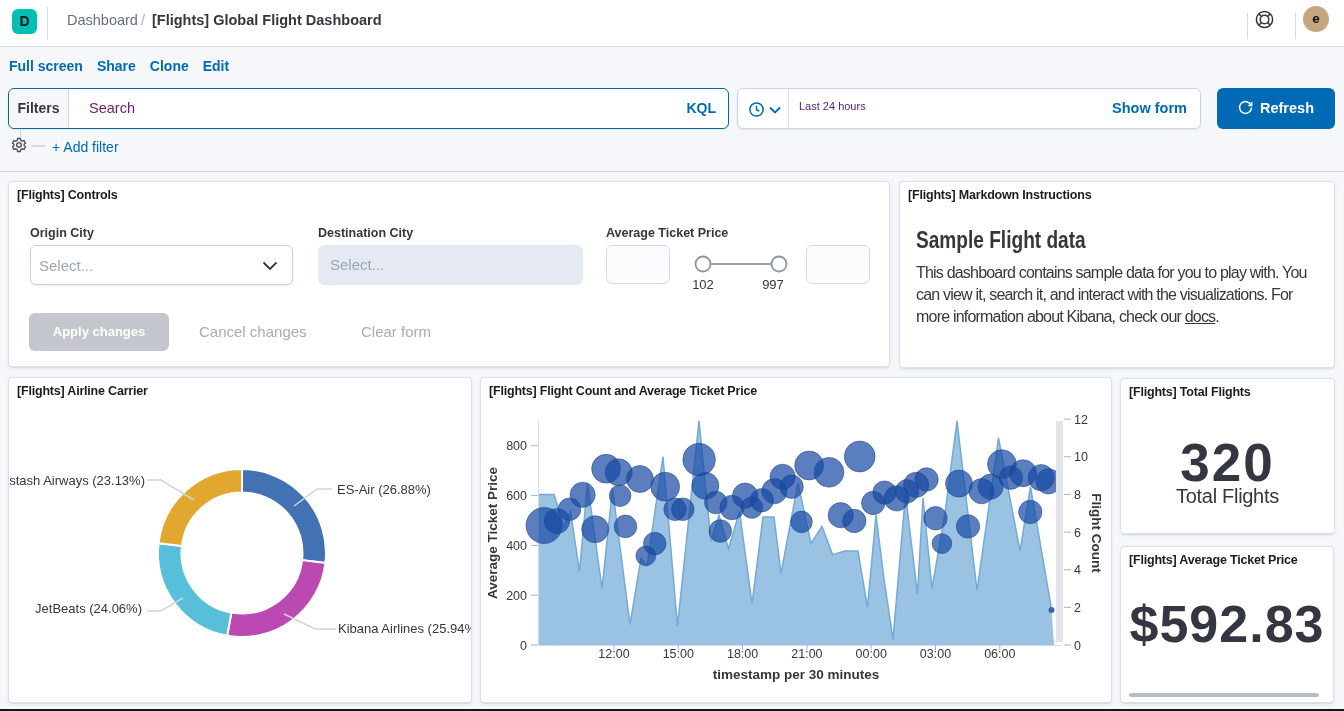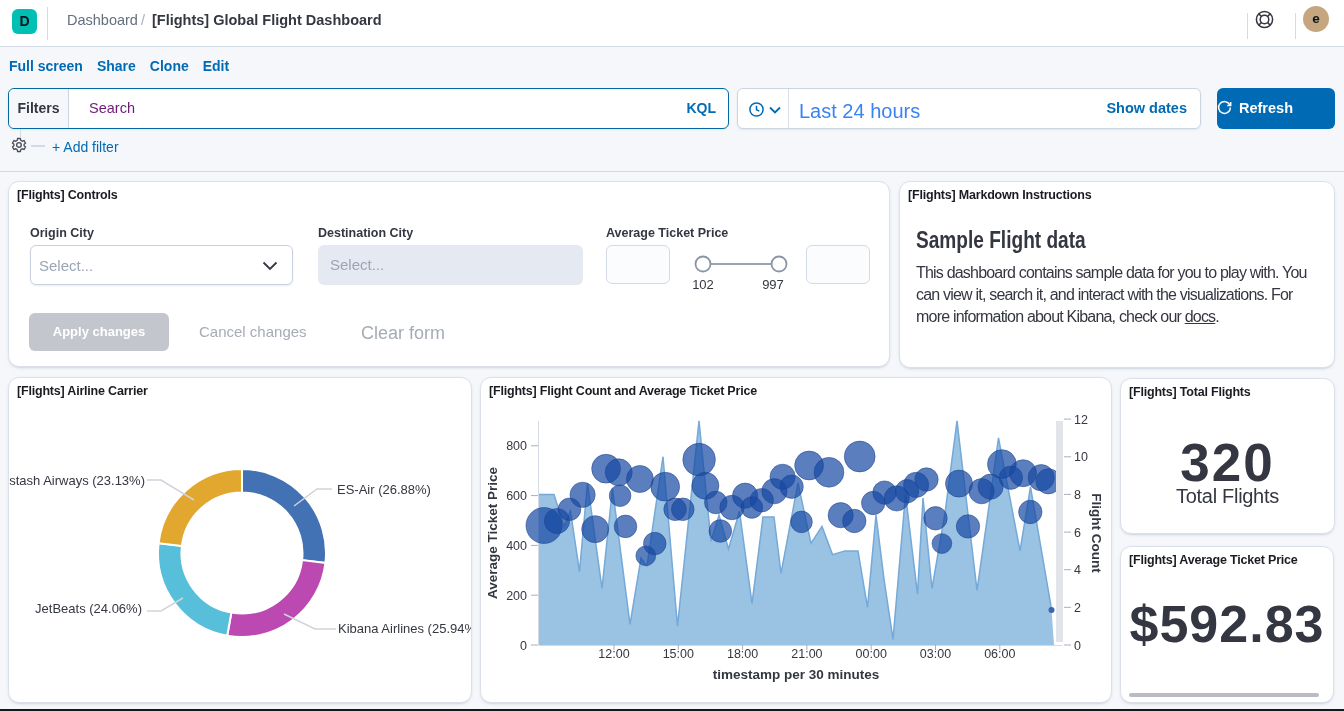--- a/index.html
+++ b/index.html
@@ -12,24 +12,24 @@
 .crumbsep { position:absolute; left:141px; top:12px; font-size:14.5px; color:#a7b0bf; }
 .crumb2 { position:absolute; left:152px; top:12px; font-size:14.5px; color:#343741; font-weight:600; }
 .avatar { position:absolute; left:1303px; top:6px; width:26px; height:26px; border-radius:50%; background:#c5a67e; color:#08101c; font-size:13.5px; font-weight:bold; text-align:center; line-height:26px; }
 .menulinks { position:absolute; top:58px; left:9px; font-size:14px; font-weight:600; color:#006bb4; }
 .menulinks span { margin-right:14px; }
 .searchbar { position:absolute; left:8px; top:88px; width:721px; height:41px; background:#fff; border:1px solid #0369a1; border-radius:6px; box-shadow:0 1px 2px rgba(152,162,179,0.2); }
 .filtersbtn { position:absolute; left:0; top:0; width:60px; height:39px; background:#f5f7fa; border-right:1px solid #cdd4e1; border-radius:6px 0 0 6px; font-size:14px; font-weight:700; color:#343741; text-align:center; line-height:39px; }
 .searchph { position:absolute; left:80px; top:11px; font-size:14.5px; color:#701a75; }
 .kql { position:absolute; right:12px; top:11px; font-size:14px; font-weight:600; color:#006bb4; }
 .timebox { position:absolute; left:737px; top:88px; width:464px; height:41px; background:#fff; border:1px solid #cdd4e1; border-radius:6px; box-shadow:0 1px 2px rgba(152,162,179,0.2); }
-.refresh { position:absolute; left:1217px; top:88px; width:118px; height:41px; background:#006bb4; border-radius:6px; color:#fff; font-size:14.5px; font-weight:600; line-height:41px; }
+.refresh { position:absolute; left:1217px; top:88px; width:118px; height:41px; background:#006bb4; border-radius:6px; color:#fff; font-size:14.5px; font-weight:600; text-align:center; line-height:41px; }
 .addfilter { position:absolute; left:52px; top:139px; font-size:14px; color:#006bb4; }
 .dash { position:absolute; left:31px; top:145px; width:14px; height:1.5px; background:#d3dae6; }
-.panel { position:absolute; background:#fff; border:1px solid #dbe0ea; border-radius:11px; box-shadow:0 2px 2px -1px rgba(152,162,179,0.3), 0 1px 5px -2px rgba(152,162,179,0.3); overflow:hidden; }
+.panel { position:absolute; background:#fff; border:1px solid #dbe0ea; border-radius:4px; box-shadow:0 2px 2px -1px rgba(152,162,179,0.3), 0 1px 5px -2px rgba(152,162,179,0.3); overflow:hidden; }
 .ptitle { position:absolute; left:8px; top:6px; font-size:12.5px; font-weight:700; color:#1a1c21; white-space:nowrap; letter-spacing:-0.2px; }
 .flabel { position:absolute; font-size:12.5px; font-weight:700; color:#343741; }
 .selectbox { position:absolute; height:40px; border-radius:6px; font-size:15px; color:#9aa5b6; line-height:40px; }
 .numbox { position:absolute; width:64px; height:39px; top:67px; background:#fbfcfd; border:1px solid #d3dae6; border-radius:6px; }
 .metric { position:absolute; width:100%; text-align:center; color:#343741; font-weight:700; }
 .msub { position:absolute; width:100%; text-align:center; color:#343741; }
 .dlabel { position:absolute; font-size:13px; color:#343741; white-space:nowrap; }
 </style></head>
 <body>
 
@@ -62,22 +62,22 @@
   <div class="kql">KQL</div>
 </div>
 <div class="timebox">
   <div style="position:absolute;left:50px;top:0;width:1px;height:39px;background:#d9dfe9"></div>
   <div style="position:absolute;left:11px;top:12px"><svg width="15" height="15" viewBox="0 0 15 15" style="vertical-align:-2px">
         <circle cx="7.5" cy="7.5" r="6.6" fill="none" stroke="#006bb4" stroke-width="1.5"></circle>
         <path d="M7.5 3.8v3.9l2.8 1.4" fill="none" stroke="#006bb4" stroke-width="1.5"></path>
       </svg><svg width="12" height="8" viewBox="0 0 12 8" style="vertical-align:1px;margin-left:5px">
         <path d="M1 1.5l5 5 5-5" fill="none" stroke="#006bb4" stroke-width="1.8"></path>
       </svg></div>
-  <div style="position:absolute;left:61px;top:11px;font-size:20px;color:#3b82f6">Last 24 hours</div>
-  <div style="position:absolute;right:13px;top:11px;font-size:14.5px;font-weight:600;color:#006bb4">Show dates</div>
+  <div style="position:absolute;left:61px;top:11px;font-size:11px;color:#4c1d95">Last 24 hours</div>
+  <div style="position:absolute;right:13px;top:11px;font-size:14.5px;font-weight:600;color:#006bb4">Show form</div>
 </div>
 <div class="refresh"><svg width="15" height="15" viewBox="0 0 16 16" style="vertical-align:-2px;margin-right:7px">
       <path d="M13.8 5.5A6.3 6.3 0 1 0 14.3 8" fill="none" stroke="#fff" stroke-width="1.6"></path>
       <path d="M14.6 2.2v3.6h-3.6" fill="none" stroke="#fff" stroke-width="1.6"></path>
     </svg>Refresh</div>
 <svg width="17" height="17" viewBox="0 0 16 16" style="position:absolute;left:11;top:137">
     <path fill="none" stroke="#4a4f59" stroke-width="1.3" d="M6.6 1.5h2.8l.4 1.8 1.5.9 1.8-.6 1.4 2.4-1.4 1.2v1.6l1.4 1.2-1.4 2.4-1.8-.6-1.5.9-.4 1.8H6.6l-.4-1.8-1.5-.9-1.8.6-1.4-2.4 1.4-1.2V7.2L1.5 6l1.4-2.4 1.8.6 1.5-.9z" transform="scale(0.94)"></path>
     <circle cx="7.5" cy="7.5" r="2.2" fill="none" stroke="#4a4f59" stroke-width="1.3"></circle>
   </svg>
 <div class="dash"></div>
@@ -98,21 +98,21 @@
     <div class="numbox" style="left:776px;top:25px;height:39px"></div>
     <svg width="130" height="46" viewBox="0 0 130 46" style="position:absolute;left:642px;top:25px">
       <line x1="31" y1="19" x2="99" y2="19" stroke="#98a2b3" stroke-width="2"></line>
       <circle cx="31" cy="19" r="7.5" fill="#fff" stroke="#8b95a5" stroke-width="1.8"></circle>
       <circle cx="107" cy="19" r="7.5" fill="#fff" stroke="#8b95a5" stroke-width="1.8"></circle>
       <text x="31" y="44" text-anchor="middle" font-size="13" fill="#343741" font-family="Liberation Sans">102</text>
       <text x="101" y="44" text-anchor="middle" font-size="13" fill="#343741" font-family="Liberation Sans">997</text>
     </svg>
     <div style="position:absolute;left:-1px;top:93px;width:140px;height:38px;background:#c3c6cc;border-radius:6px;color:#fff;font-size:13px;font-weight:600;text-align:center;line-height:38px">Apply changes</div>
     <div style="position:absolute;left:169px;top:103px;font-size:15px;color:#a6acb6">Cancel changes</div>
-    <div style="position:absolute;left:331px;top:103px;font-size:18px;color:#a6acb6">Clear form</div>
+    <div style="position:absolute;left:331px;top:103px;font-size:15px;color:#a6acb6">Clear form</div>
   </div>
 </div>
 
 <div class="panel" style="left:899px;top:181px;width:436px;height:187px">
   <div class="ptitle">[Flights] Markdown Instructions</div>
   <div style="position:absolute;left:16px;top:45px;font-size:23px;font-weight:700;color:#343741;white-space:nowrap;transform:scaleX(0.83);transform-origin:0 0">Sample Flight data</div>
   <div style="position:absolute;left:16px;top:80px;font-size:16px;line-height:22px;letter-spacing:-0.8px;color:#343741;white-space:nowrap">This dashboard contains sample data for you to play with. You<br>can view it, search it, and interact with the visualizations. For<br>more information about Kibana, check our <span style="text-decoration:underline">docs</span>.</div>
 </div>
 
 <div class="panel" style="left:8px;top:377px;width:464px;height:326px">

